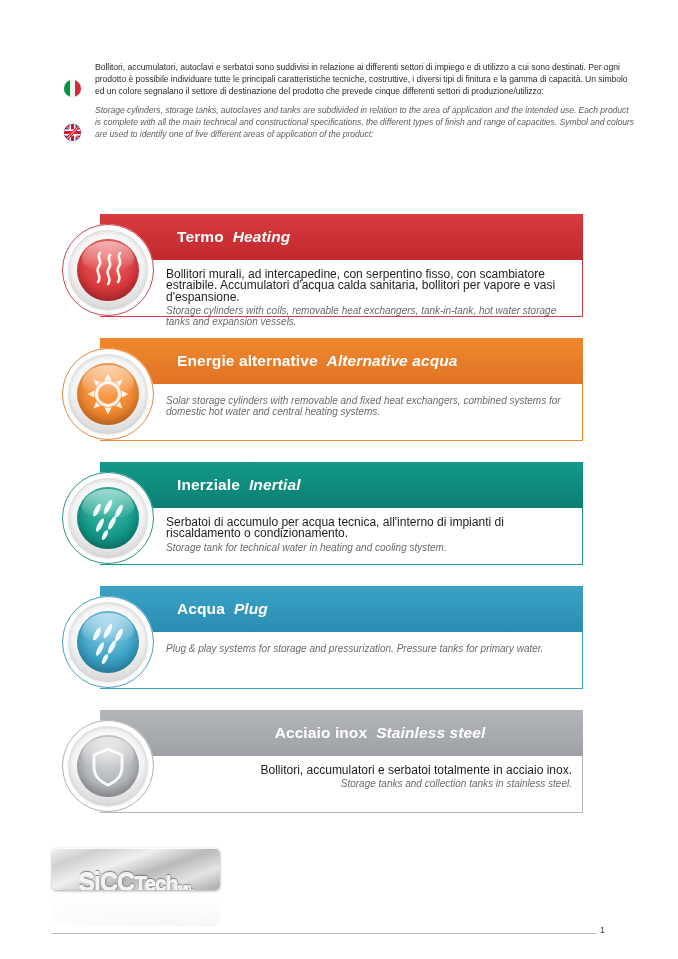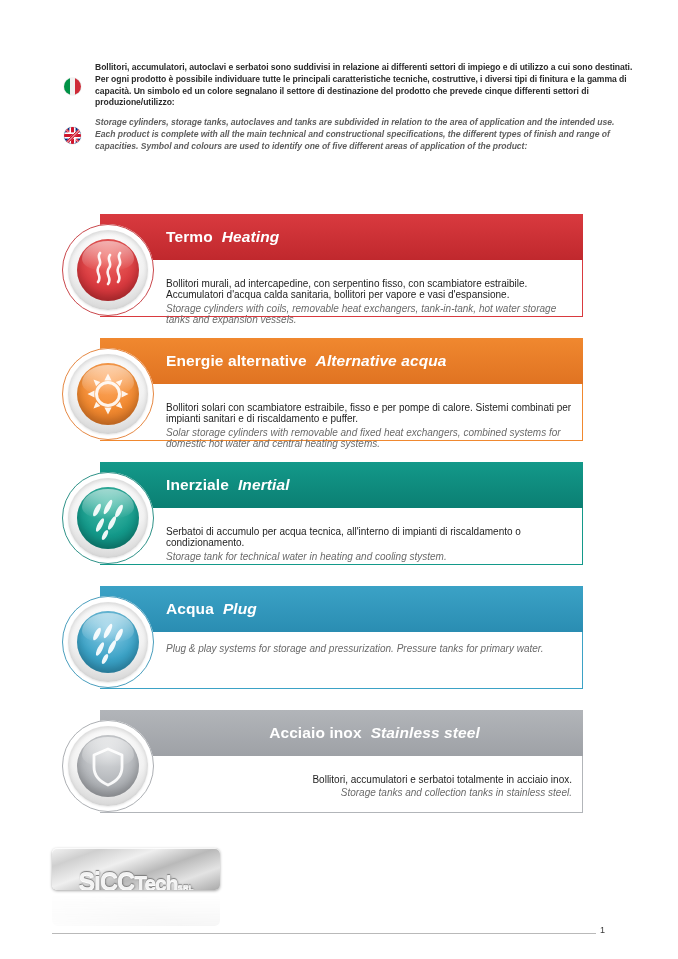--- a/index.html
+++ b/index.html
@@ -17,23 +17,22 @@
 
   
   .intro {
     position: absolute;
     left: 64px;
     top: 62px;
     width: 572px;
   }
   .intro-row {
     display: flex;
-    align-items: center;
+    align-items: flex-end;
     margin-bottom: 8px;
-    font-weight: bold;
   }
   .flag {
     width: 17px;
     height: 17px;
     border-radius: 50%;
     flex: 0 0 17px;
     margin-top: 2px;
     margin-right: 14px;
     box-shadow: 0 0 1px rgba(0,0,0,.45);
     overflow: hidden;
@@ -100,44 +99,44 @@
     align-items: center;
     box-sizing: border-box;
     padding-left: 66px;
   }
   .bar-title {
     font-size: 15.5px;
     font-weight: bold;
     color: #ffffff;
     letter-spacing: .1px;
     white-space: nowrap;
+    margin-left: 11px;
   }
   .bar-title .en {
     font-style: italic;
     font-weight: bold;
     margin-left: 9px;
   }
 
   .panel {
     position: absolute;
     left: 100px;
     top: 54px;
     width: 483px;
     height: 57px;
     background: #ffffff;
     box-sizing: border-box;
     padding: 9px 10px 0 66px;
     border-right: 1px solid rgba(0,0,0,.18);
     border-bottom: 1px solid rgba(0,0,0,.18);
   }
   .panel .it {
-    font-size: 10px;
+    font-size: 12px;
     line-height: 11.4px;
     color: #1d1d1d;
-    margin-top: 9px;
   }
   .panel .en {
     font-size: 10px;
     line-height: 11.2px;
     font-style: italic;
     color: #6a6a6a;
     margin-top: 2px;
   }
 
   
@@ -308,21 +307,20 @@
     </div>
   </div>
 
   <div class="section">
     <div class="bar" style="background: linear-gradient(rgb(240, 136, 47), rgb(224, 115, 34));">
       <div class="bar-title">
         <span>Energie alternative</span><span class="en">Alternative acqua</span>
       </div>
     </div>
     <div class="panel" style="border-right: 1px solid rgb(240, 136, 47); border-bottom: 1px solid rgb(240, 136, 47);">
-      <div class="it">Bollitori solari con scambiatore estraibile, fisso e per pompe di calore. Sistemi combinati per impianti sanitari e di riscaldamento e puffer.</div>
       <div class="en">Solar storage cylinders with removable and fixed heat exchangers, combined systems for domestic hot water and central heating systems.</div>
     </div>
     <div class="badge">
       <span class="badge-outline" style="color: rgb(224, 115, 34);"></span>
       <span class="badge-ring2"></span>
       <span class="badge-core" style="background: radial-gradient(circle at 50% 28%, rgb(255, 170, 99) 0%, rgb(240, 136, 47) 58%, rgb(224, 115, 34) 100%);">
         <svg viewBox="0 0 62 62">
           <circle cx="31" cy="31" r="11.5" fill="none" stroke="#ffffff" stroke-width="3" opacity="0.9"></circle>
           <g fill="#ffffff" opacity="0.9">
             <polygon points="31,10.5 34.6,17.5 27.4,17.5"></polygon>

